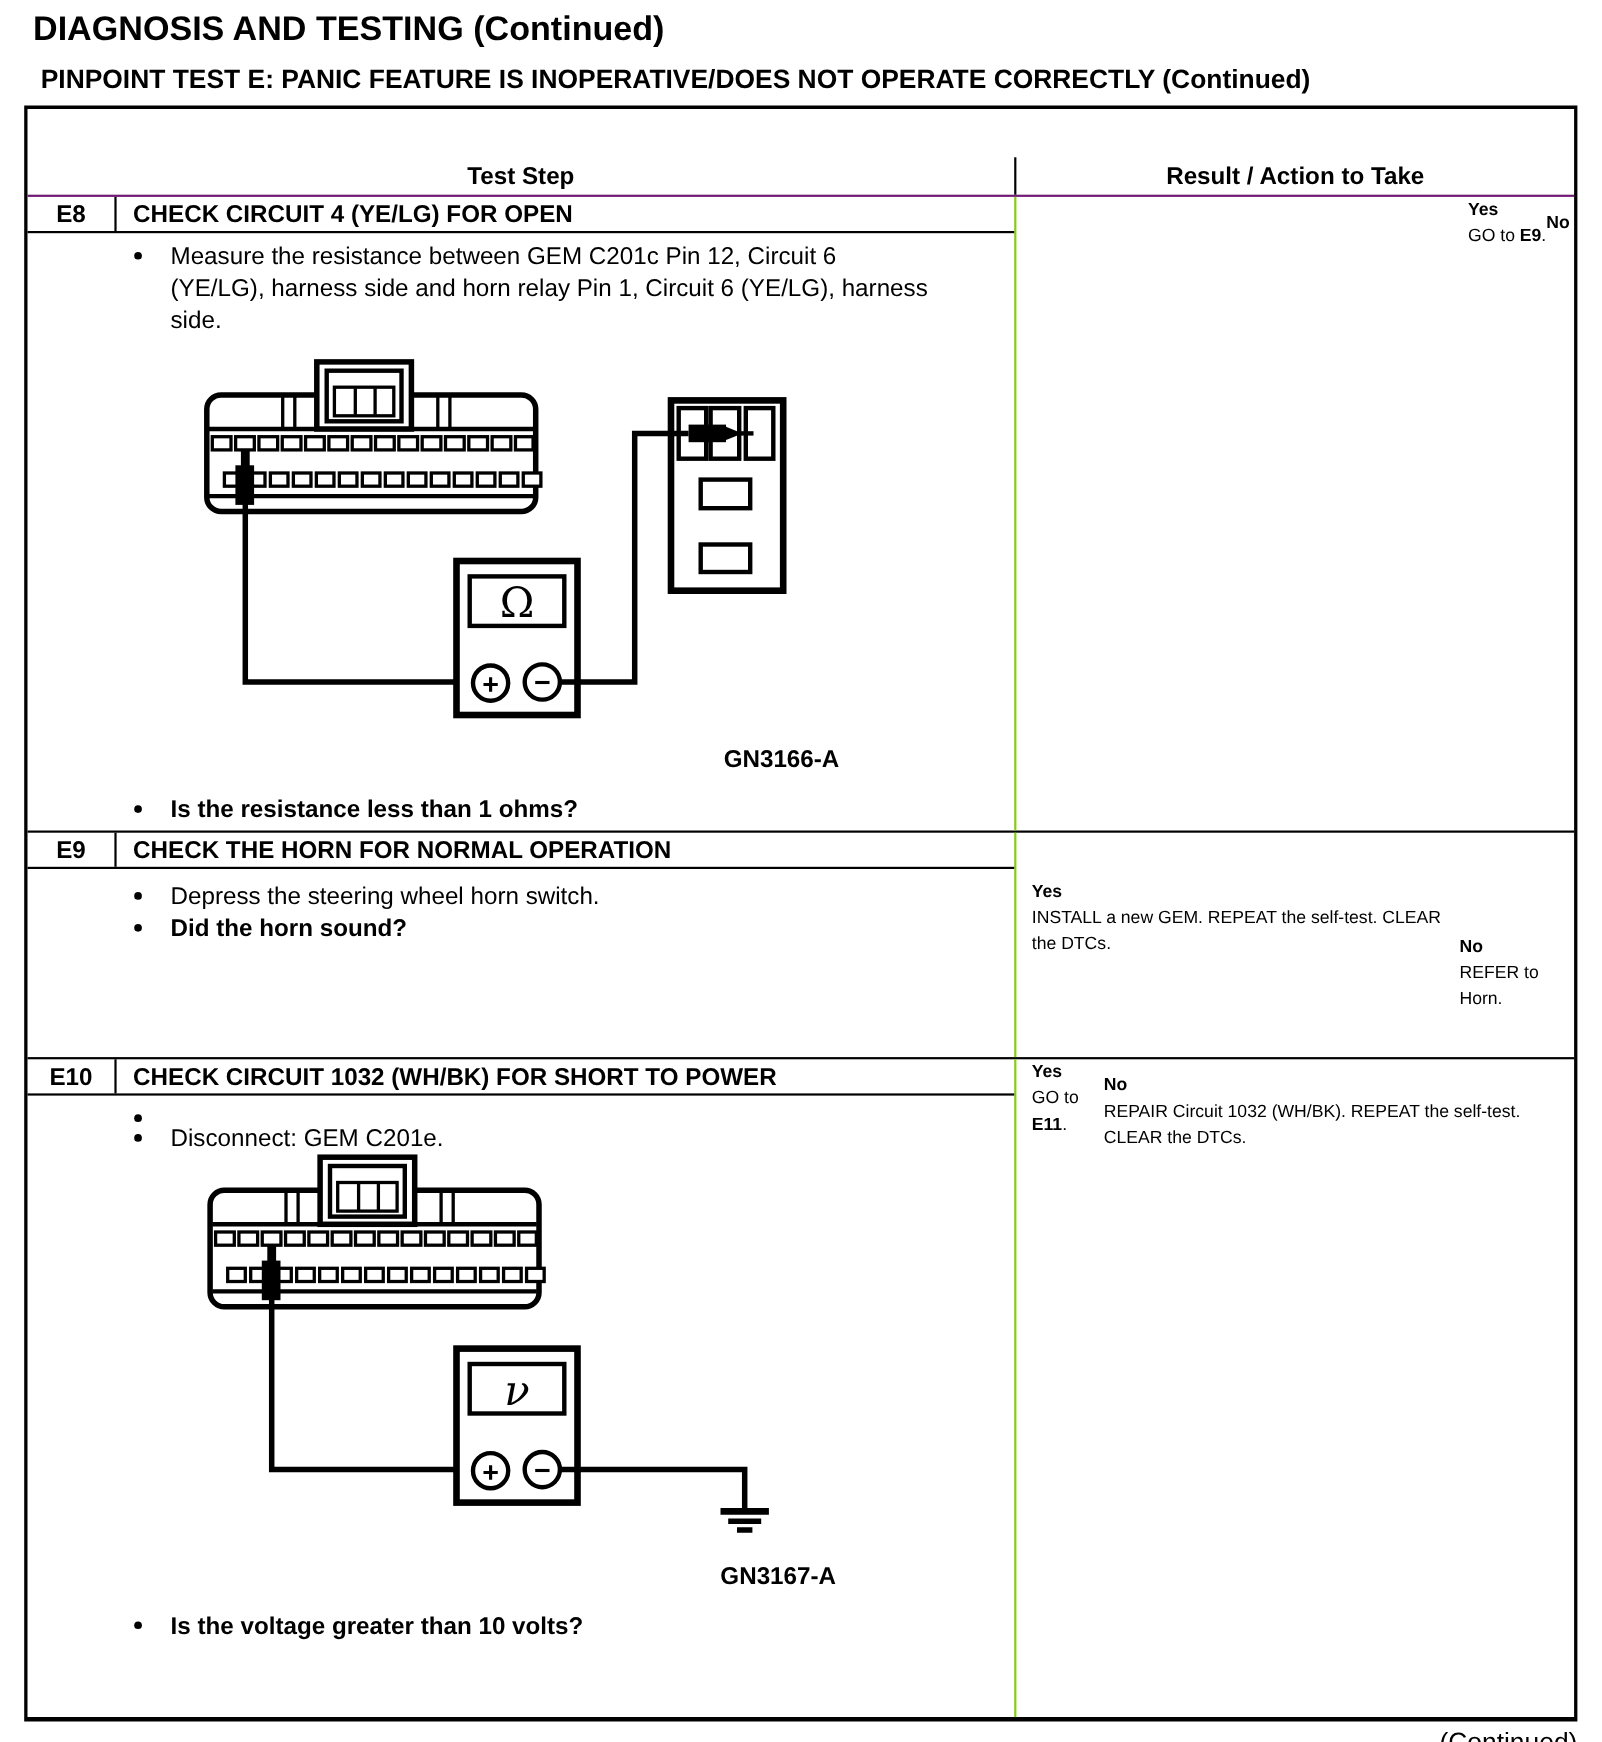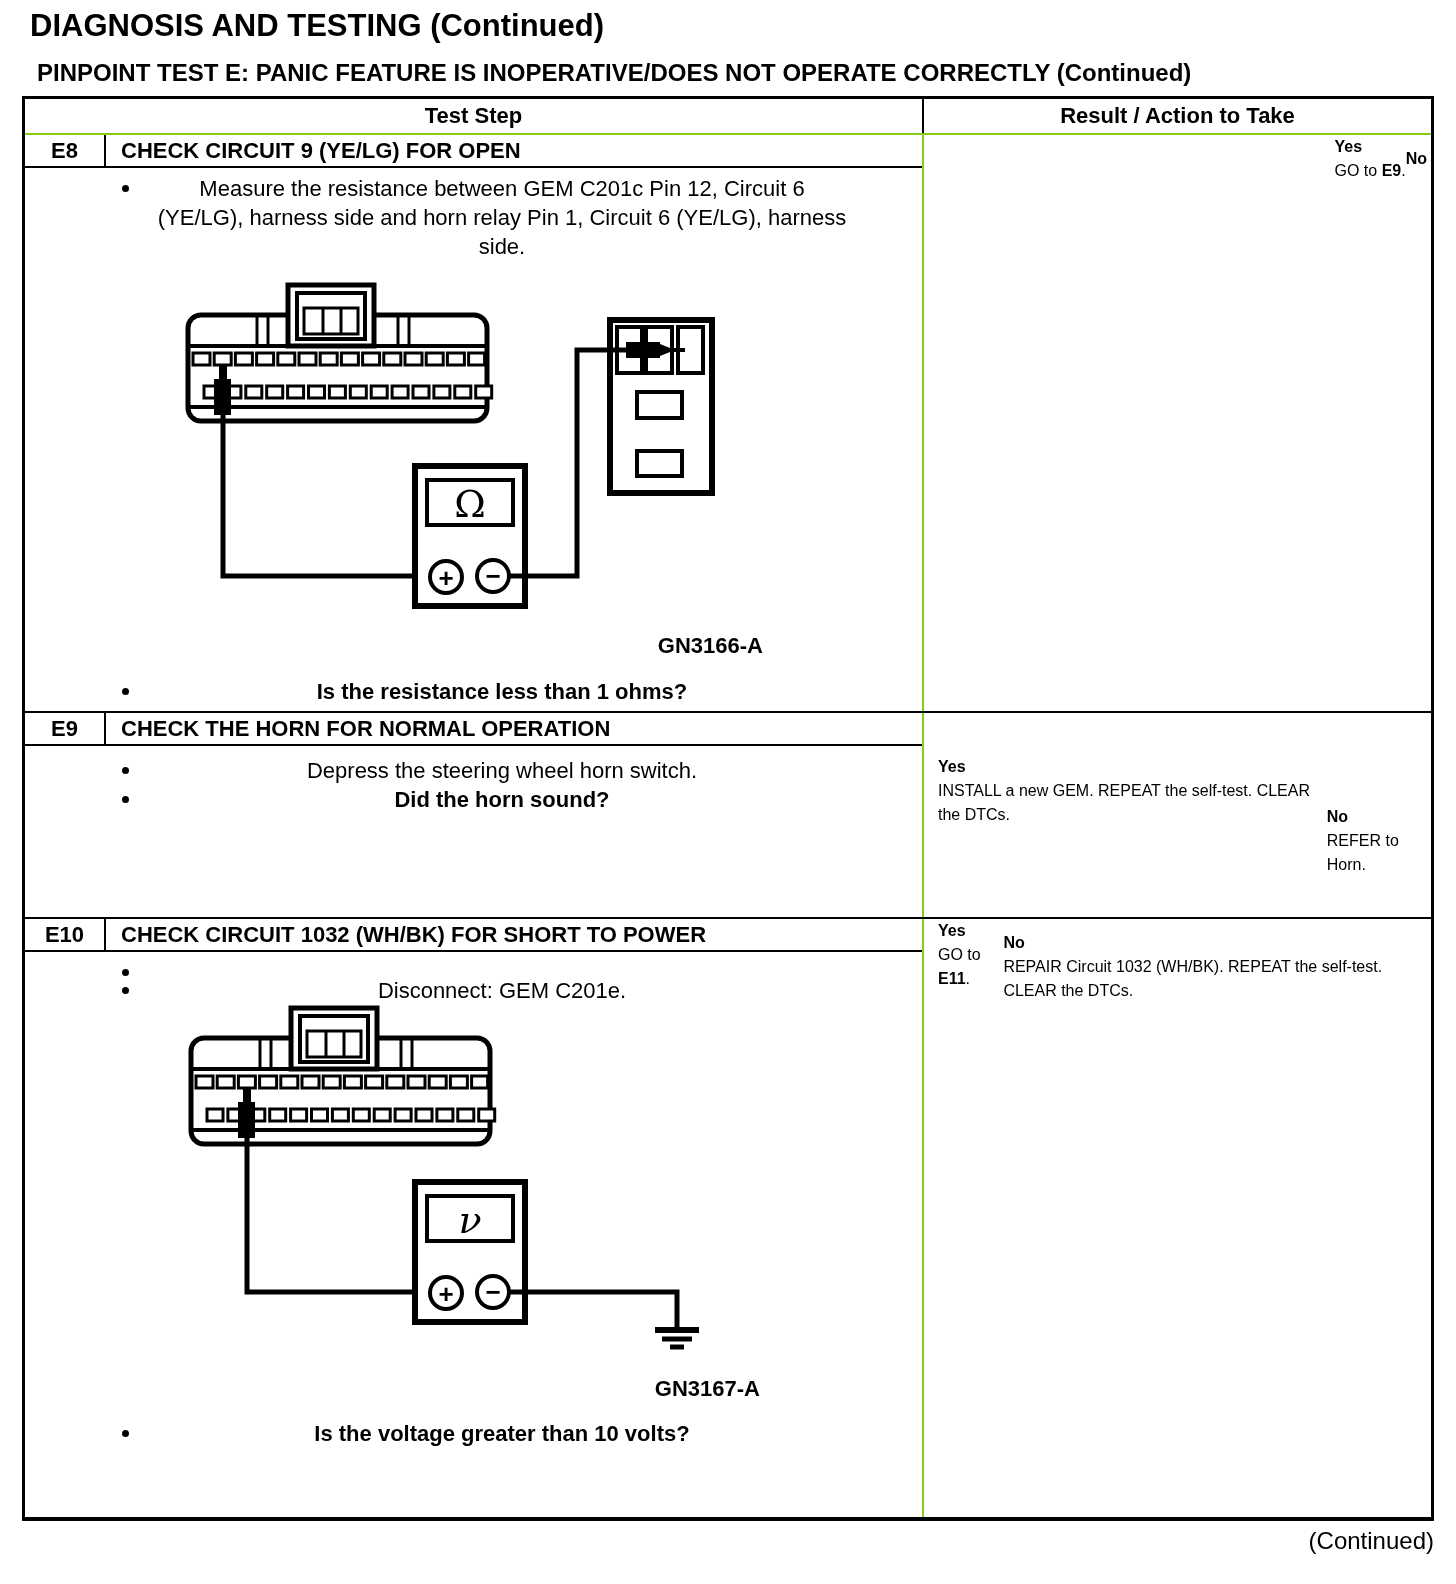--- a/index.html
+++ b/index.html
@@ -19,21 +19,21 @@
     margin:15px 0 0 37px;
   }
 
   .pptable {
     margin:9px 22px 0 22px;
     width:1412px;
     border:3px solid #000;
     border-bottom-width:4px;
   }
 
-  .thead { display:flex; height:36px; border-bottom:2px solid #84cc16; }
+  .thead { display:flex; height:36px; border-bottom:2px solid #701a75;margin-top:44px; }
   .thead-left {
     width:899px; border-right:2px solid #000;
     display:flex; align-items:center; justify-content:center;
     font-size:22px; font-weight:bold;
   }
   .thead-right {
     flex:1; display:flex; align-items:center; justify-content:center;
     font-size:22px; font-weight:bold;
   }
 
@@ -55,21 +55,21 @@
   .bt-num {
     width:81px; border-right:2px solid #000;
     display:flex; align-items:center; justify-content:center;
     font-size:22px; font-weight:bold;
   }
   .bt-title {
     display:flex; align-items:center; padding-left:15px;
     font-size:22px; font-weight:bold;
   }
 
-  .content { flex:1; padding-top:6px; font-size:22px; line-height:29px;text-align:center; }
+  .content { flex:1; padding-top:6px; font-size:22px; line-height:29px; }
   .content-e9 { padding-top:10px; }
 
   .step { display:flex; padding-left:97px; }
   .dot { width:7px; height:7px; border-radius:50%; background:#000; margin-top:11px; flex:none; }
   .step-text { padding-left:26px; width:720px; }
   .bold { font-weight:bold; }
 
   .q-e8  { margin-top:16px; }
   .q-e10 { margin-top:18px; }
 
@@ -102,21 +102,21 @@
 
   <div class="thead">
     <div class="thead-left">Test Step</div>
     <div class="thead-right">Result / Action to Take</div>
   </div>
 
   <div class="block block-e8">
     <div class="block-left">
       <div class="bt">
         <div class="bt-num">E8</div>
-        <div class="bt-title">CHECK CIRCUIT 9 (YE/LG) FOR OPEN</div>
+        <div class="bt-title">CHECK CIRCUIT 4 (YE/LG) FOR OPEN</div>
       </div>
       <div class="content">
         <div class="step">
           <span class="dot"></span>
           <span class="step-text">Measure the resistance between GEM C201c Pin 12, Circuit 6 (YE/LG), harness side and horn relay Pin 1, Circuit 6 (YE/LG), harness side.</span>
         </div>
 
         <svg class="diagram" width="897" height="400" viewBox="0 0 897 400">
           <g fill="#ffffff" stroke="#000000">
             <rect x="163" y="54" width="299" height="106" rx="13" stroke-width="5"></rect>

